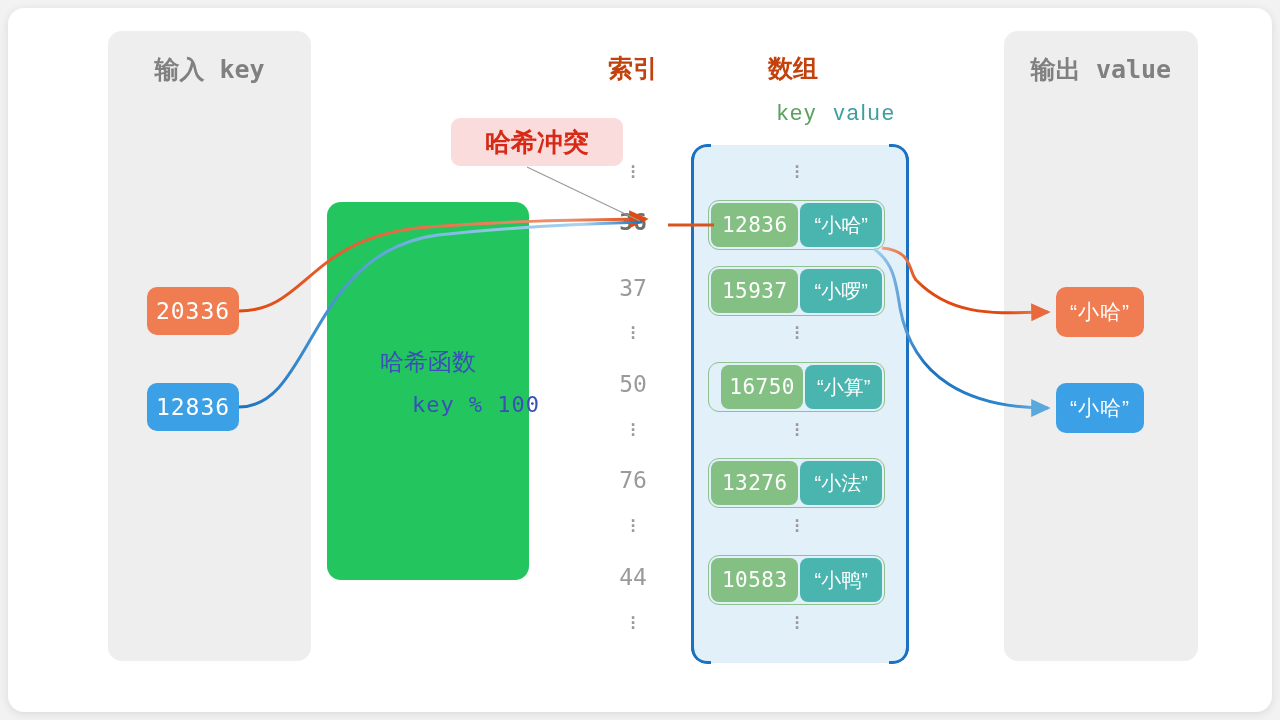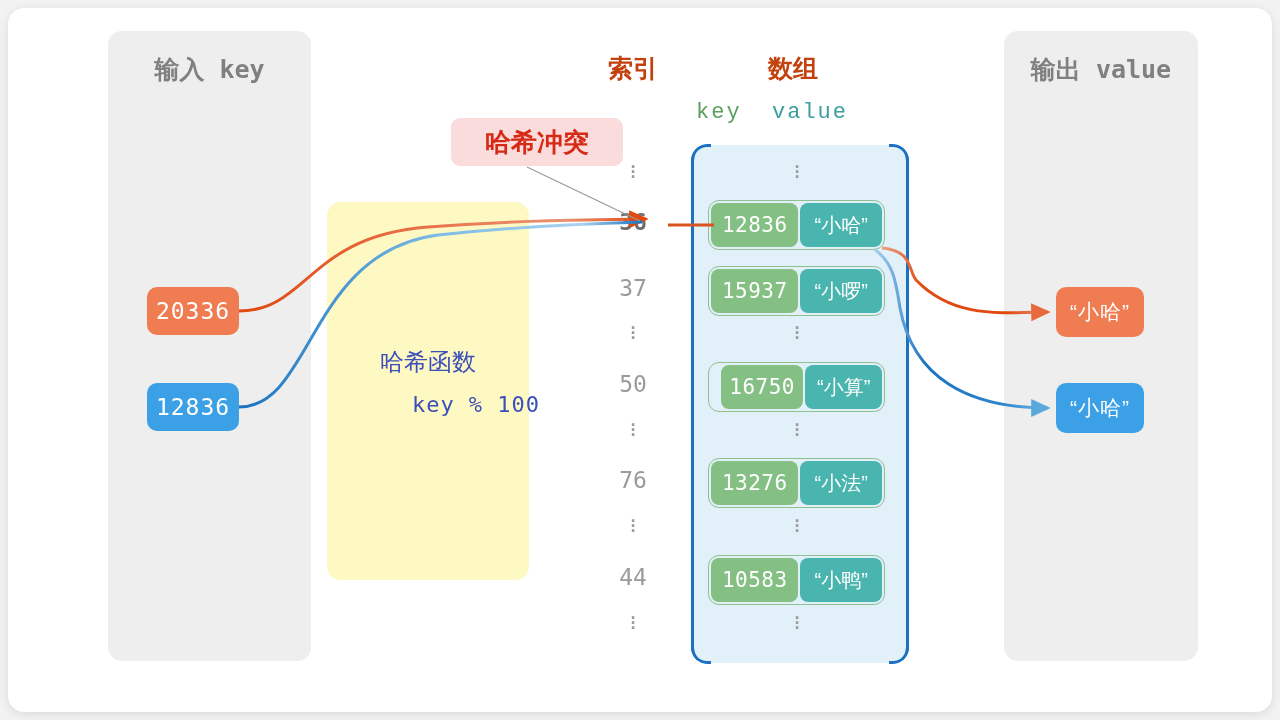--- a/index.html
+++ b/index.html
@@ -25,31 +25,31 @@
     font-family:"DejaVu Sans Mono","Liberation Mono",monospace;
     font-weight:bold;font-size:25px;color:#808080;letter-spacing:0px;
   }
   .col-head{
     position:absolute;text-align:center;
     font-size:25px;font-weight:bold;color:#c2410c;
   }
   #head-index{left:570px;top:44px;width:110px;}
   #head-array{left:720px;top:44px;width:130px;}
   #kv-head{
-    position:absolute;left:688px;top:92px;width:200px;text-align:left;
-    font-family:Liberation Mono, monospace;
+    position:absolute;left:688px;top:92px;width:200px;text-align:right;
+    font-family:Liberation Sans, sans-serif;
     font-size:22px;letter-spacing:2px;
   }
   #kv-head .k{color:#5ba05e;}
   #kv-head .v{color:#3c9e9e;}
 
   
   #hashfn{
     position:absolute;left:319px;top:194px;width:202px;height:378px;
-    background:#fef9c3;border-radius:14px;
+    background:#22c55e;border-radius:14px;
   }
   #hashfn .fn-name{
     position:absolute;left:0;top:144px;width:100%;text-align:center;
     font-size:24px;color:#3b4fb8;font-weight:500;
   }
   #hashfn .fn-expr{
     position:absolute;left:0;top:190px;width:100%;text-align:center;
     font-family:"DejaVu Sans Mono","Liberation Mono",monospace;
     font-size:22px;color:#3b4fb8;letter-spacing:1px;margin-left:48px;
   }

